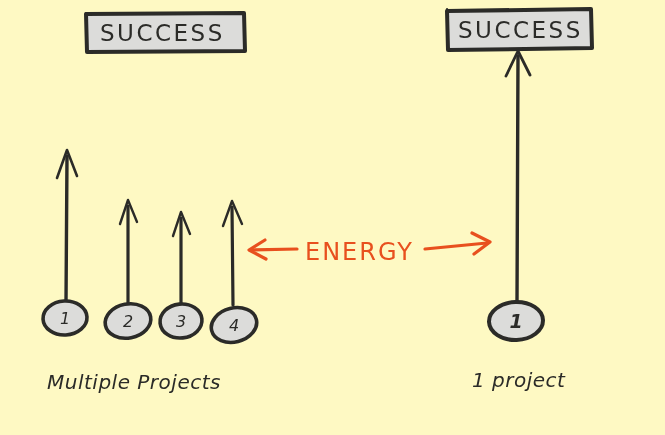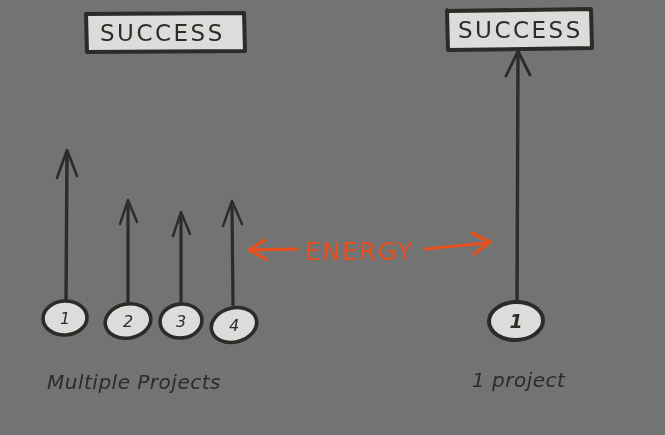--- a/index.html
+++ b/index.html
@@ -8,21 +8,21 @@
     padding: 0;
     background: #f4f3ef;
   }
   body {
     font-family: "DejaVu Sans", sans-serif;
   }
   #canvas {
     position: relative;
     width: 665px;
     height: 435px;
-    background: #737373;
+    background: #fef9c3;
     overflow: hidden;
   }
   #sketch {
     position: absolute;
     top: 0;
     left: 0;
     width: 665px;
     height: 435px;
   }
   .ink      { fill: none; stroke: #2b2b28; stroke-linecap: round; stroke-linejoin: round; }

